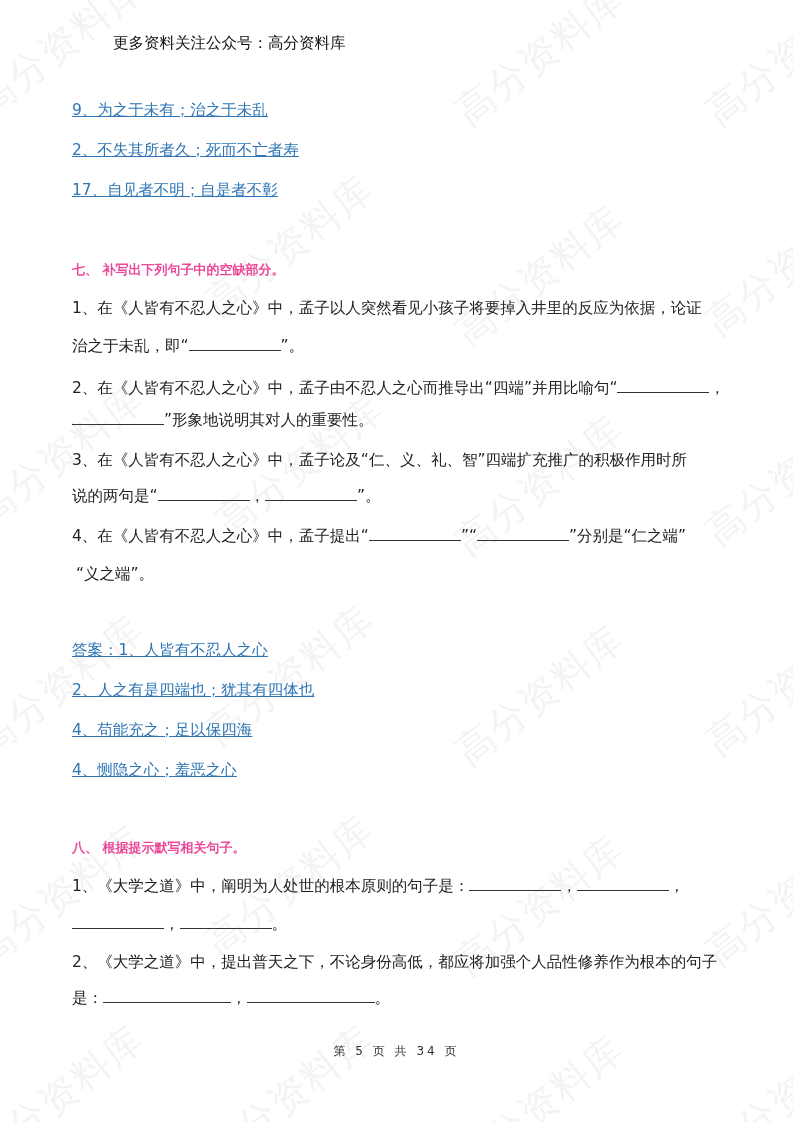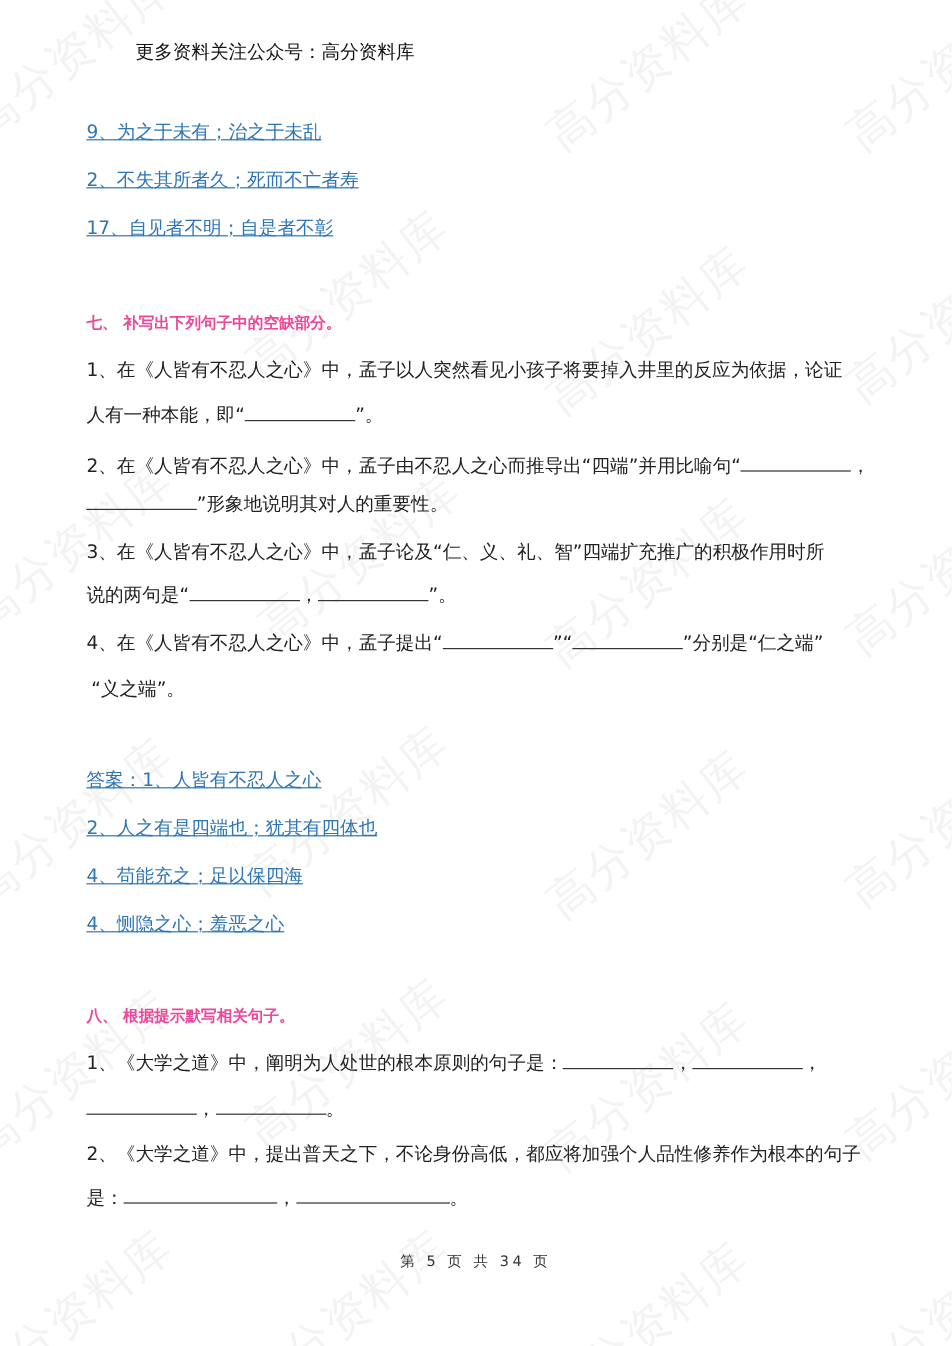--- a/index.html
+++ b/index.html
@@ -54,21 +54,21 @@
   <div class="line header-note">更多资料关注公众号：高分资料库</div>
 
   <div class="line blue" style="top:100px">9、为之于未有；治之于未乱</div>
   <div class="line blue" style="top:140px">2、不失其所者久；死而不亡者寿</div>
   <div class="line blue" style="top:180px">17、自见者不明；自是者不彰</div>
 
   <div class="line heading" style="top:260px">七、 补写出下列句子中的空缺部分。</div>
 
   <div class="line" style="top:298px">1、在《人皆有不忍人之心》中，孟子以人突然看见小孩子将要掉入井里的反应为依据，论证</div>
   <div class="line" style="top:336px">
-    <span>人有一种本能，即“</span><span class="blank" style="width:92px"></span><span>”。</span>
+    <span>治之于未乱，即“</span><span class="blank" style="width:92px"></span><span>”。</span>
   </div>
 
   <div class="line" style="top:378px">
     <span>2、在《人皆有不忍人之心》中，孟子由不忍人之心而推导出“四端”并用比喻句“</span><span class="blank" style="width:92px"></span><span>，</span>
   </div>
   <div class="line" style="top:410px">
     <span class="blank" style="width:92px"></span><span>”形象地说明其对人的重要性。</span>
   </div>
 
   <div class="line" style="top:450px">3、在《人皆有不忍人之心》中，孟子论及“仁、义、礼、智”四端扩充推广的积极作用时所</div>

